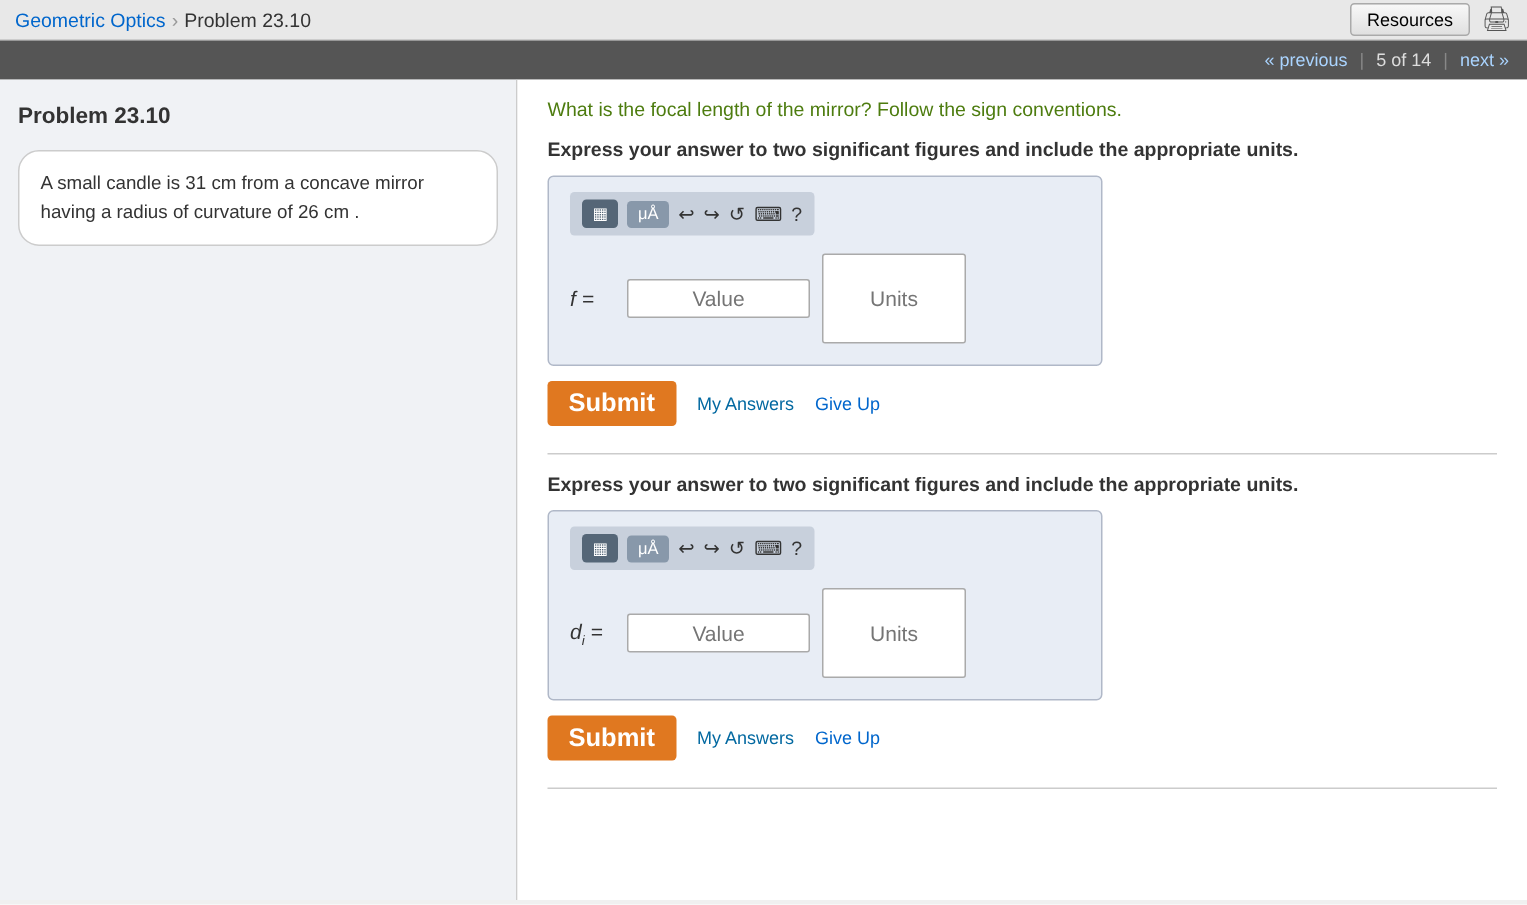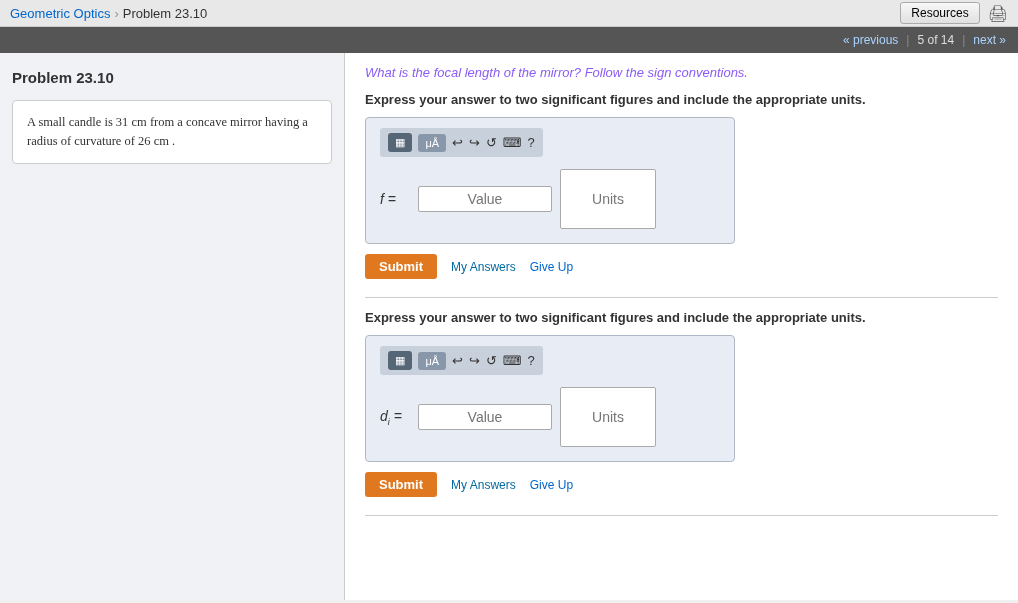--- a/index.html
+++ b/index.html
@@ -89,41 +89,39 @@
     }
     #sidebar h2 {
       font-size: 15px;
       font-weight: bold;
       margin-bottom: 14px;
       color: #333;
     }
     #problem-text-box {
       background: white;
       border: 1px solid #ccc;
-      border-radius: 4px;
+      border-radius: 14px;
       padding: 12px 14px;
       font-size: 12.5px;
       color: #333;
       line-height: 1.5;
-      font-family: Liberation Serif, serif;
     }
 
     
     #content {
       flex: 1;
       background: white;
       overflow-y: auto;
       padding: 12px 20px 20px 20px;
     }
 
     .question-text {
       font-size: 13px;
-      color: #8b5cf6;
+      color: #4d7c0f;
       margin-bottom: 6px;
-      font-style: italic;
     }
     .instruction-text {
       font-size: 13px;
       font-weight: bold;
       color: #333;
       margin-bottom: 10px;
       margin-top: 12px;
     }
 
     
@@ -181,21 +179,21 @@
       color: #333;
       min-width: 30px;
     }
     .value-input {
       border: 1px solid #aaa;
       border-radius: 2px;
       background: white;
       padding: 4px 10px;
       font-size: 14px;
       color: #aaa;
-      width: 134px;
+      width: 122px;
       text-align: center;
       cursor: text;
     }
     .units-input {
       border: 1px solid #aaa;
       border-radius: 2px;
       background: white;
       padding: 21px 10px;
       font-size: 14px;
       color: #aaa;
@@ -210,21 +208,21 @@
       align-items: center;
       gap: 14px;
       margin-bottom: 18px;
     }
     .submit-btn {
       background: #e07820;
       color: white;
       border: none;
       border-radius: 3px;
       padding: 5px 14px;
-      font-size: 13px;
+      font-size: 17px;
       font-weight: bold;
       cursor: pointer;
     }
     .submit-row a {
       color: #0369a1;
       font-size: 12px;
       text-decoration: none;
     }
     .submit-row .give-up {
       color: #0066cc;

